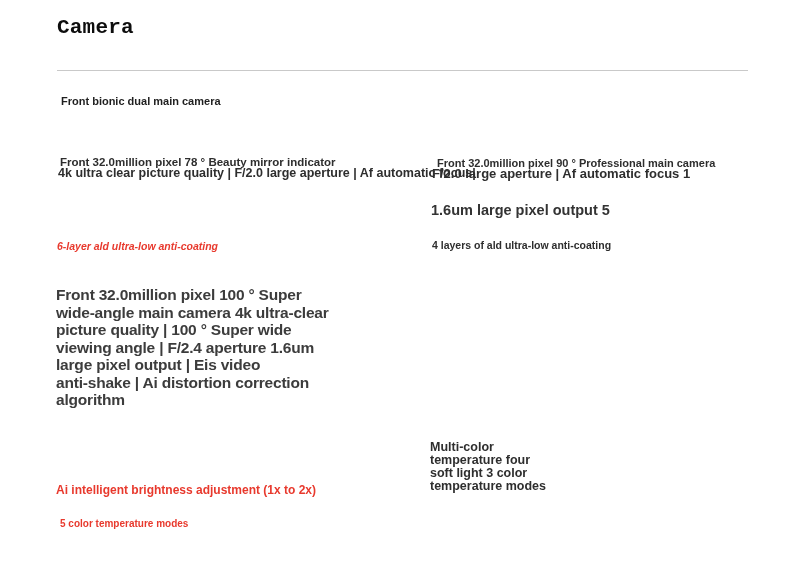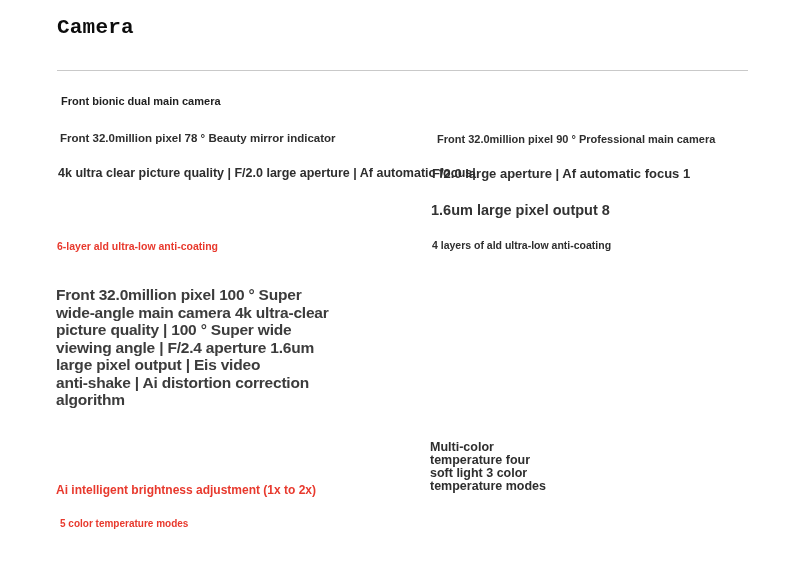--- a/index.html
+++ b/index.html
@@ -34,20 +34,21 @@
   }
   .section-heading {
     font-size: 11px;
     font-weight: bold;
     color: #1f1f1f;
   }
   .spec-sm {
     font-size: 11.5px;
     font-weight: bold;
     color: #2e2e2e;
+    margin-top: 24px;
   }
   .spec-md {
     font-size: 12.5px;
     font-weight: bold;
     color: #2e2e2e;
   }
   .spec-lg {
     font-size: 14.5px;
     font-weight: bold;
     color: #333333;
@@ -107,40 +108,40 @@
 
   <div class="divider"></div>
 
   <div class="abs section-heading" style="left:61px; top:95px;">Front bionic dual main camera</div>
 
   <div class="abs spec-sm" style="left:60px; top:132px;">Front 32.0million pixel 78 ° Beauty mirror indicator</div>
 
   <div class="abs spec-md" style="left:58px; top:166px;">4k ultra clear picture quality | F/2.0 large aperture | Af automatic focus|</div>
 
 
-  <div class="abs red-sm" style="left:57px; top:240px; color:#e8392d;">6-layer ald ultra-low anti-coating</div>
+  <div class="abs red-sm" style="left:57px; top:240px; color:#e8392d;font-style:italic;">6-layer ald ultra-low anti-coating</div>
 
   <div class="abs para-left" style="left:56px; top:286px;">Front 32.0million pixel 100 ° Super
 wide-angle main camera 4k ultra-clear
 picture quality | 100 ° Super wide
 viewing angle | F/2.4 aperture 1.6um
 large pixel output | Eis video
 anti-shake | Ai distortion correction
 algorithm</div>
 
 
   <div class="abs red-md" style="left:56px; top:483px; color:#e8392d;">Ai intelligent brightness adjustment (1x to 2x)</div>
 
   <div class="abs red-xs" style="left:60px; top:518px; color:#e8392d;">5 color temperature modes</div>
 
   <div class="abs spec-sm" style="left:437px; top:133px; font-size:11px;">Front 32.0million pixel 90 ° Professional main camera</div>
 
   <div class="abs spec-md" style="left:432px; top:166px; font-size:13px;">F/2.0 large aperture | Af automatic focus 1</div>
 
-  <div class="abs spec-lg" style="left:431px; top:202px;">1.6um large pixel output 8</div>
+  <div class="abs spec-lg" style="left:431px; top:202px;">1.6um large pixel output 5</div>
 
   <div class="abs note-semibold" style="left:432px; top:239px;">4 layers of ald ultra-low anti-coating</div>
 
 
   <div class="abs block-right-bottom" style="left:430px; top:441px;">Multi-color
 temperature four
 soft light 3 color
 temperature modes</div>
 
 </div>

